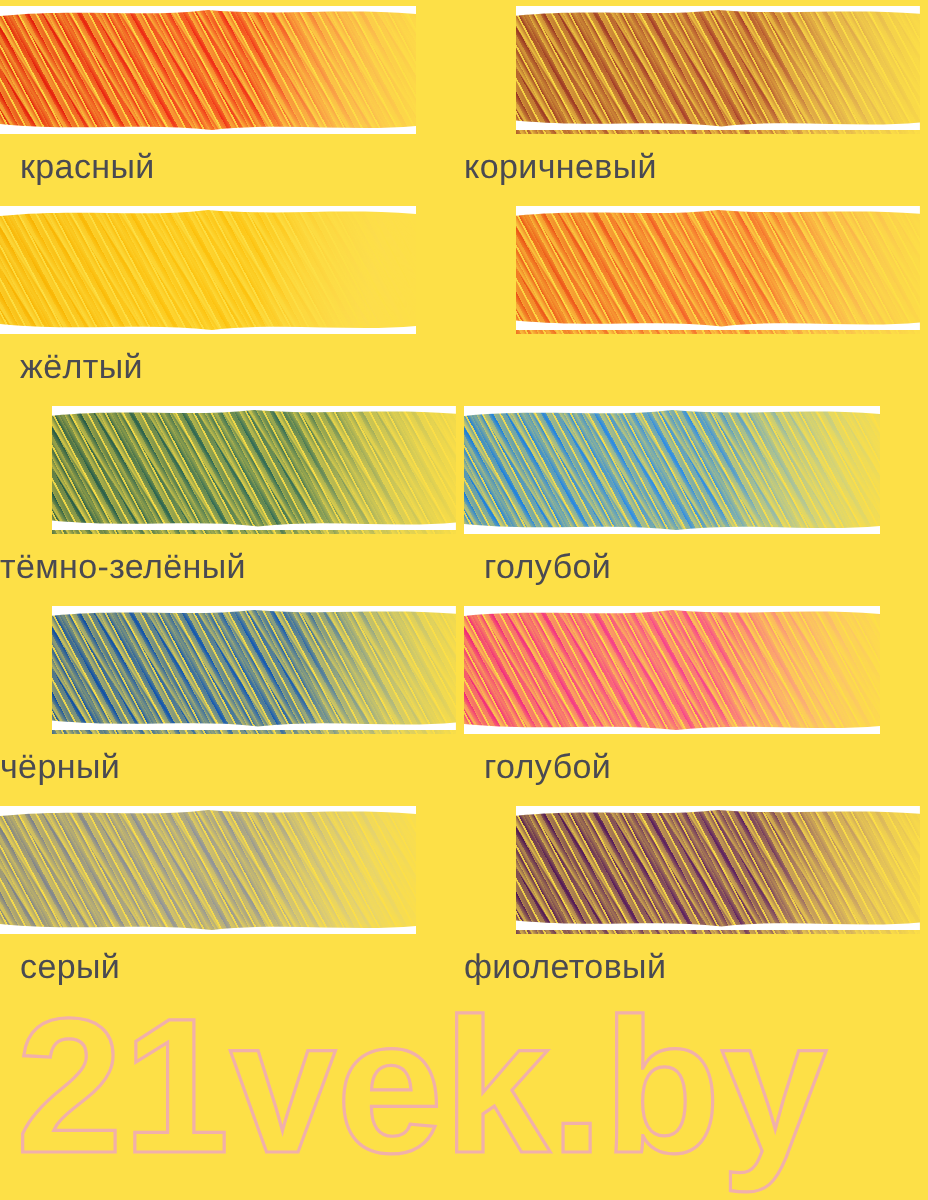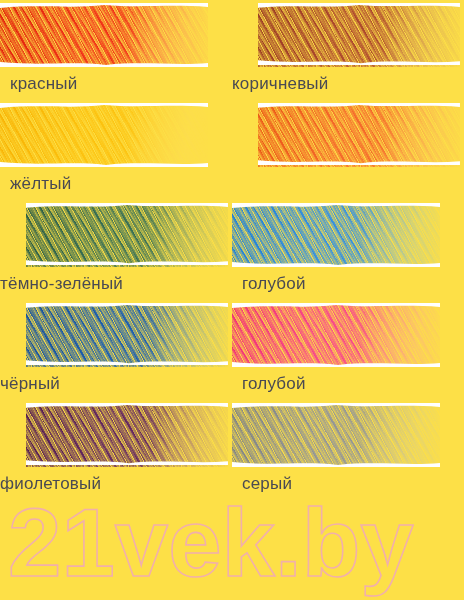--- a/index.html
+++ b/index.html
@@ -209,39 +209,39 @@
       <div class="cell col-left">
         <div class="swatch-wrap">
           <div class="swatch" style="background: linear-gradient(100deg, rgb(240, 36, 121) 0%, rgb(247, 65, 142) 42%, rgb(247, 65, 142) 62%, rgb(250, 131, 180) 88%, rgb(250, 131, 180) 100%);"></div>
           <svg class="swatch-edge" viewBox="0 0 208 64" preserveAspectRatio="none">
             <path d="M0,0 L208,0 L208,4 C170,1 140,5 104,2 C70,6 40,1 0,5 Z" fill="#ffffff"></path>
             <path d="M0,64 L0,59 C42,63 72,58 106,62 C142,58 176,63 208,60 L208,64 Z" fill="#ffffff"></path>
           </svg>
         </div>
         <div class="label">голубой</div>
       </div>
+      <div class="cell col-left">
+        <div class="swatch-wrap">
+          <div class="swatch" style="background: linear-gradient(100deg, rgb(120, 125, 136) 0%, rgb(142, 146, 155) 42%, rgb(142, 146, 155) 62%, rgb(182, 186, 193) 88%, rgb(182, 186, 193) 100%);"></div>
+          <svg class="swatch-edge" viewBox="0 0 208 64" preserveAspectRatio="none">
+            <path d="M0,0 L208,0 L208,4 C170,1 140,5 104,2 C70,6 40,1 0,5 Z" fill="#ffffff"></path>
+            <path d="M0,64 L0,59 C42,63 72,58 106,62 C142,58 176,63 208,60 L208,64 Z" fill="#ffffff"></path>
+          </svg>
+        </div>
+        <div class="label">серый</div>
+      </div>
       <div class="cell col-right">
         <div class="swatch-wrap">
           <div class="swatch" style="background: linear-gradient(100deg, rgb(75, 18, 82) 0%, rgb(92, 31, 98) 42%, rgb(92, 31, 98) 62%, rgb(143, 95, 147) 88%, rgb(143, 95, 147) 100%);"></div>
           <svg class="swatch-edge" viewBox="0 0 208 64" preserveAspectRatio="none">
             <path d="M0,0 L208,0 L208,4 C170,1 140,5 104,2 C70,6 40,1 0,5 Z" fill="#ffffff"></path>
             <path d="M0,64 L0,59 C42,63 72,58 106,62 C142,58 176,63 208,60 L208,64 Z" fill="#ffffff"></path>
           </svg>
         </div>
         <div class="label">фиолетовый</div>
-      </div>
-      <div class="cell col-left">
-        <div class="swatch-wrap">
-          <div class="swatch" style="background: linear-gradient(100deg, rgb(120, 125, 136) 0%, rgb(142, 146, 155) 42%, rgb(142, 146, 155) 62%, rgb(182, 186, 193) 88%, rgb(182, 186, 193) 100%);"></div>
-          <svg class="swatch-edge" viewBox="0 0 208 64" preserveAspectRatio="none">
-            <path d="M0,0 L208,0 L208,4 C170,1 140,5 104,2 C70,6 40,1 0,5 Z" fill="#ffffff"></path>
-            <path d="M0,64 L0,59 C42,63 72,58 106,62 C142,58 176,63 208,60 L208,64 Z" fill="#ffffff"></path>
-          </svg>
-        </div>
-        <div class="label">серый</div>
       </div>
     </div>
 
   <svg id="watermark" viewBox="0 0 464 120" preserveAspectRatio="none" aria-hidden="true">
     <text x="8" y="92" stroke="#f0a8bc">21vek.by</text>
   </svg>
 
 </div>
 
 </body></html>

